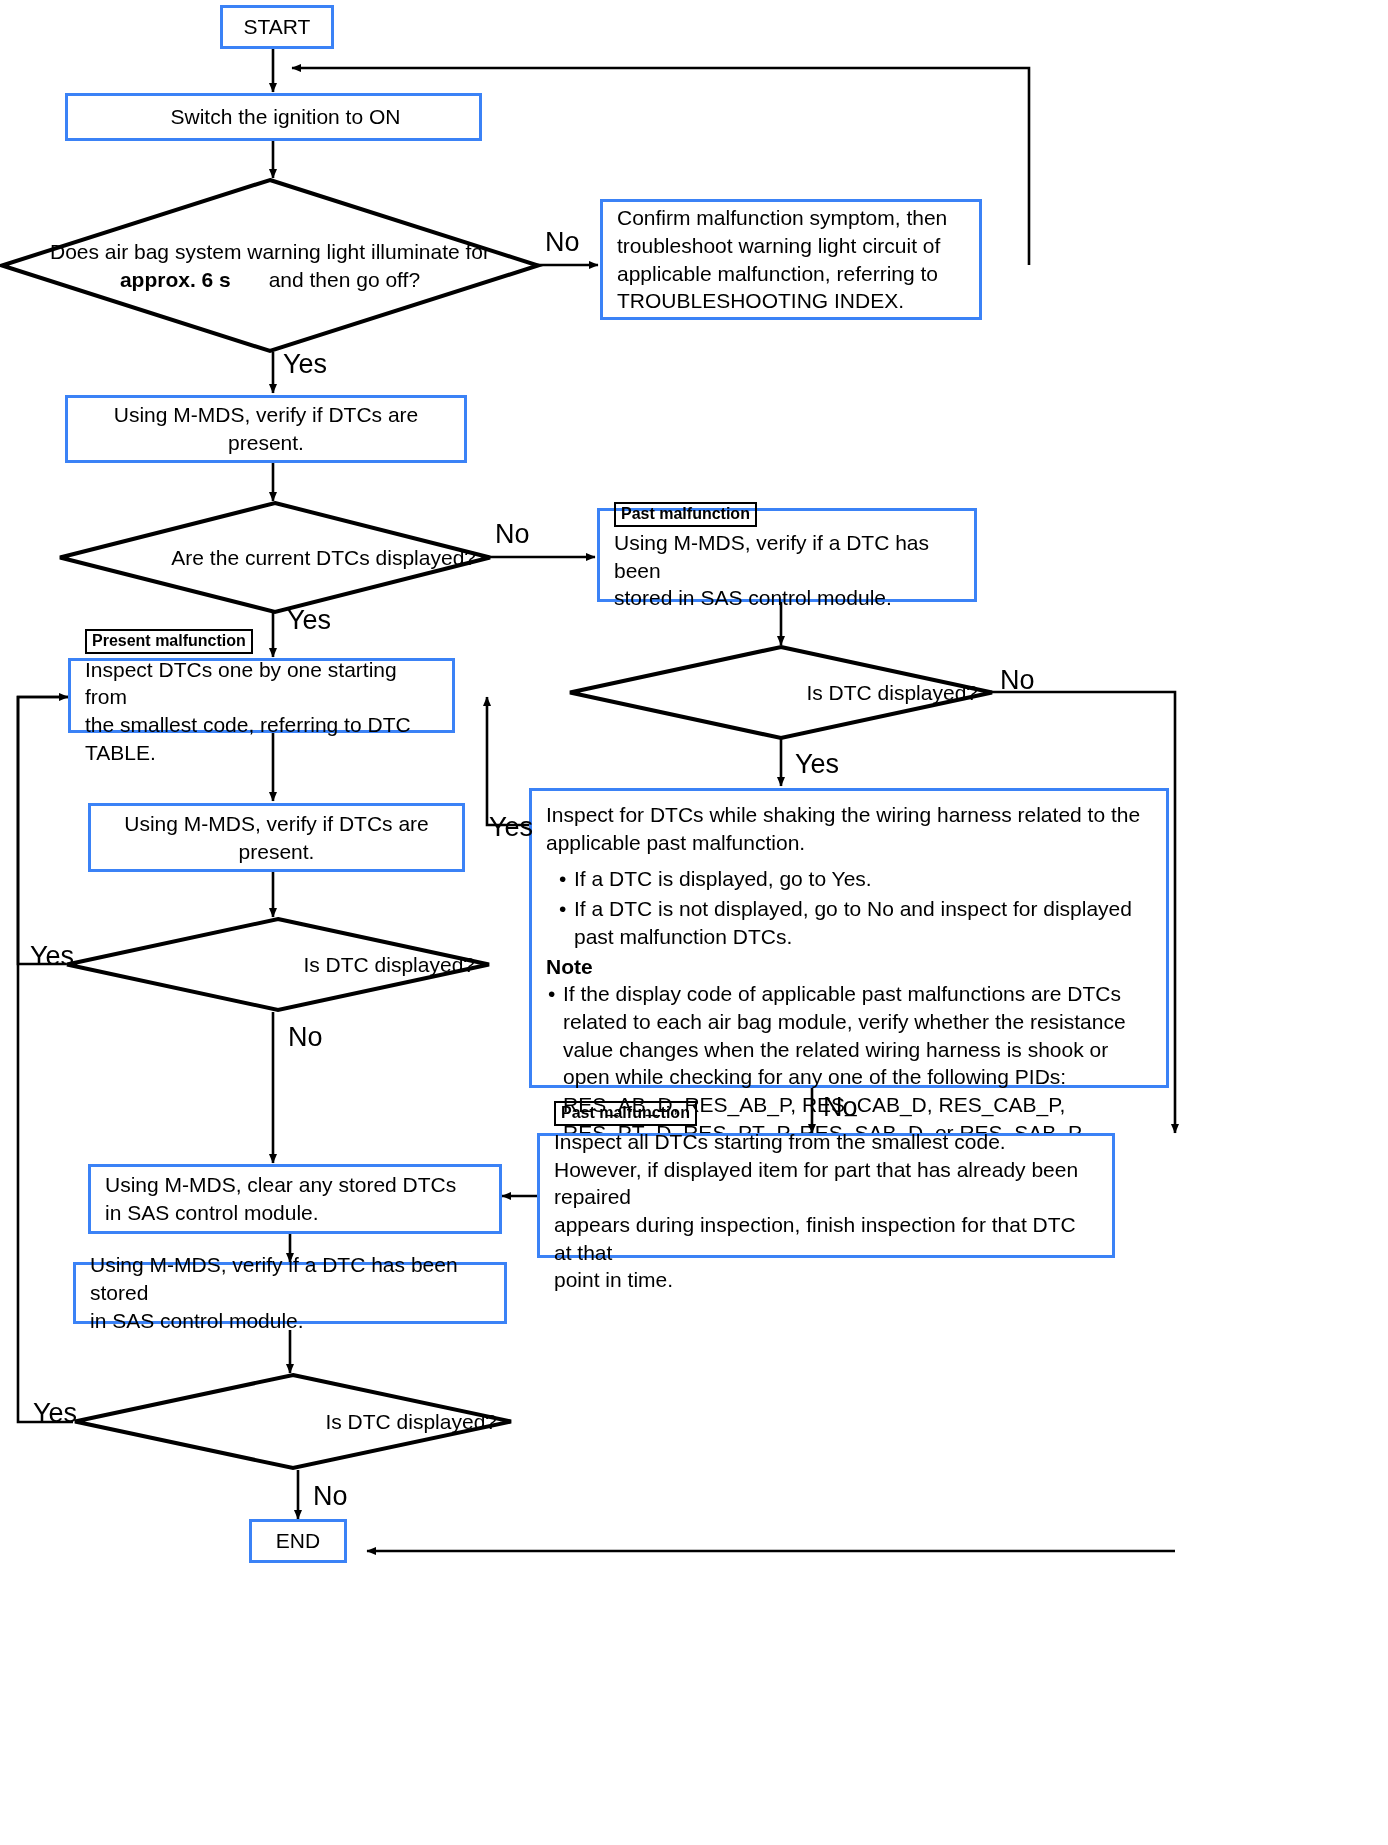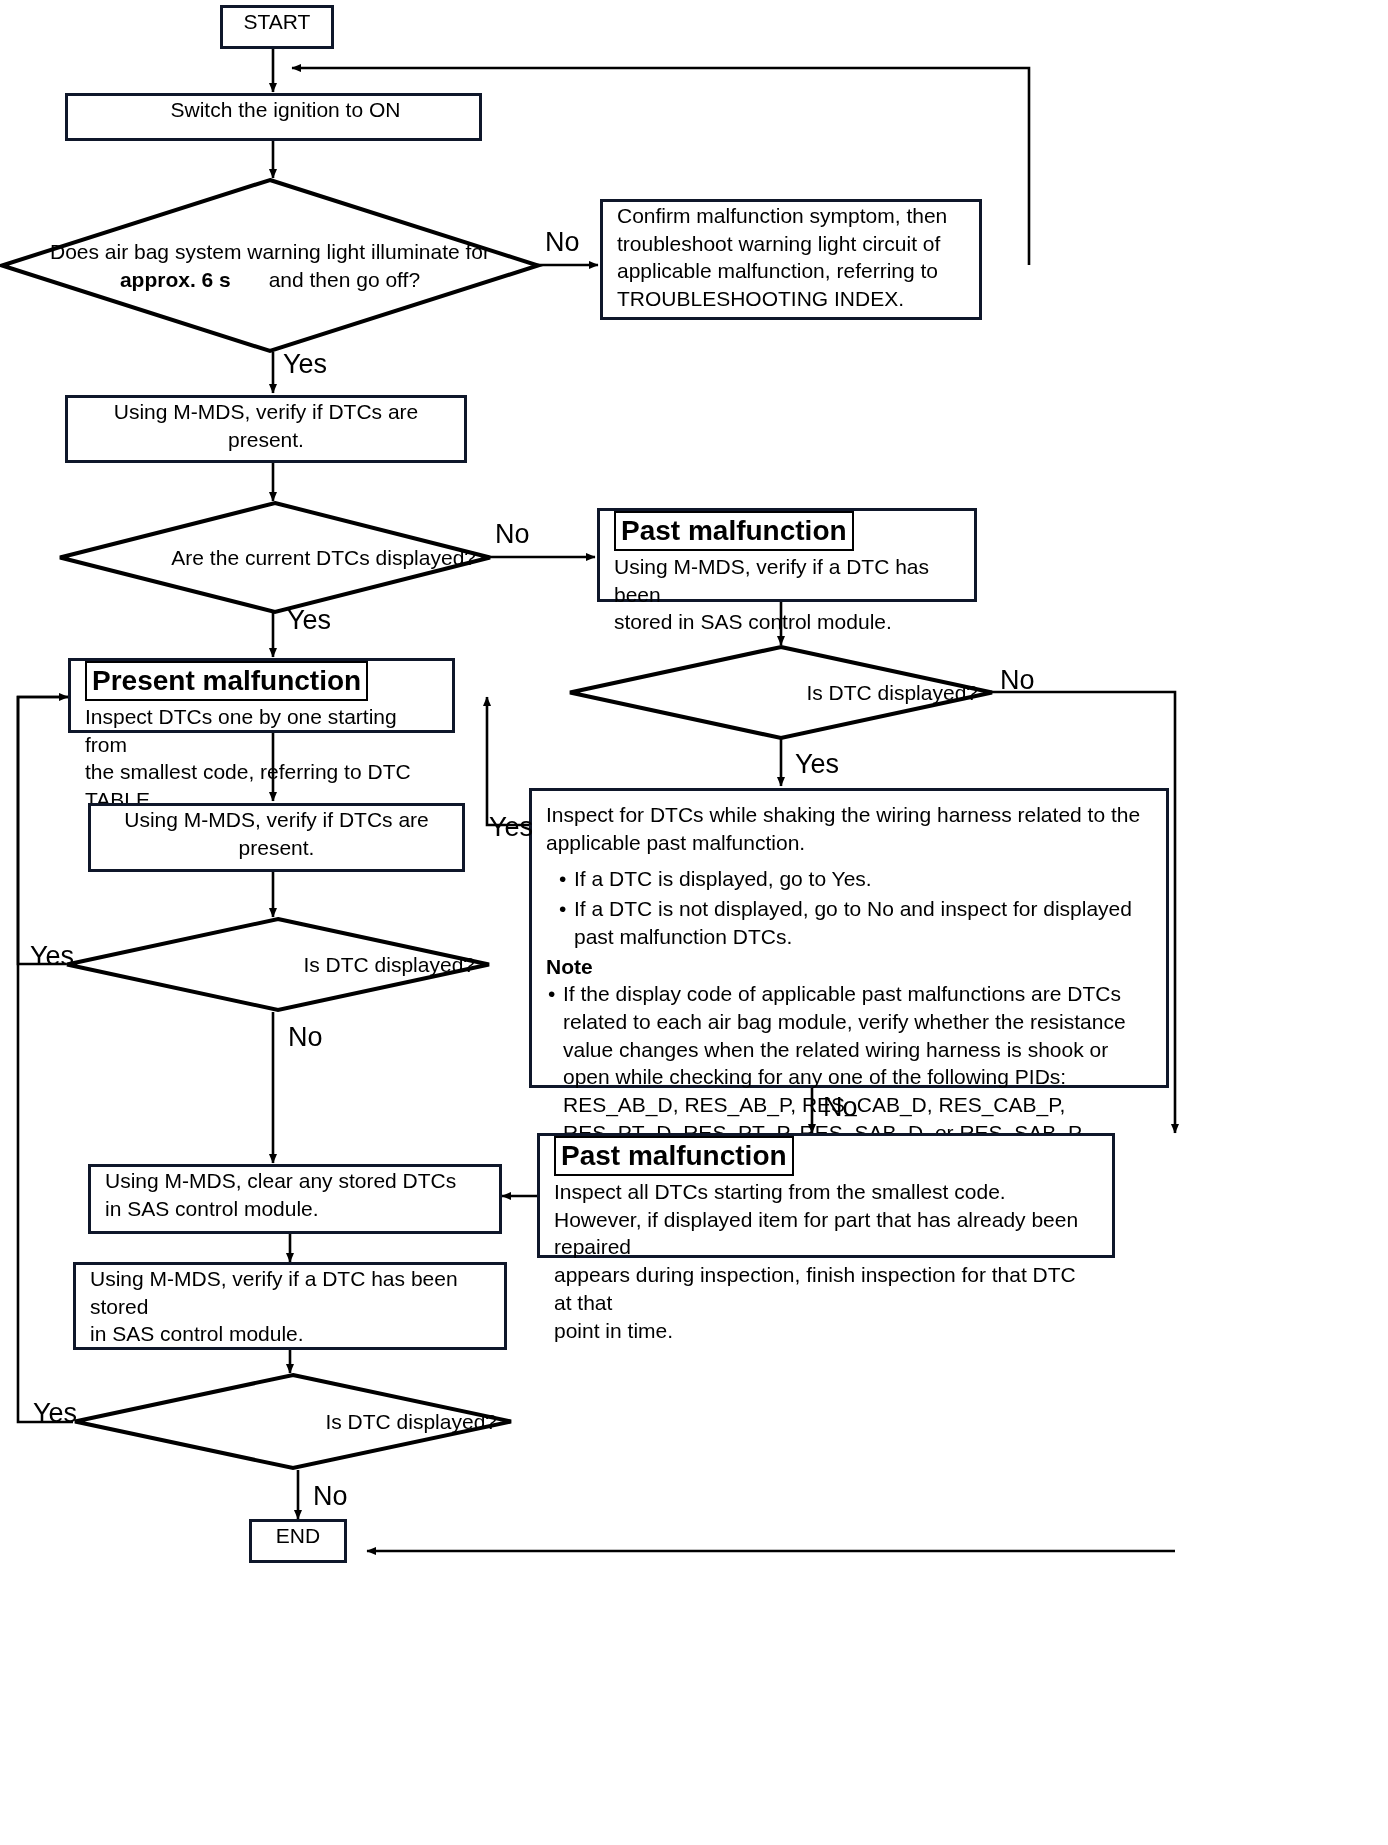--- a/index.html
+++ b/index.html
@@ -23,23 +23,23 @@
     left: 0;
     top: 0;
     width: 1388px;
     height: 1845px;
     pointer-events: none;
   }
   .node {
     position: absolute;
     box-sizing: border-box;
     background: #ffffff;
-    border: 3px solid #0f172a;
+    border: 3px solid #3b82f6;
     display: flex;
-    align-items: flex-start;
+    align-items: center;
     z-index: 2;
   }
   .node.center {
     justify-content: center;
     text-align: center;
   }
   .node .inner {
     padding: 0 14px;
     font-size: 21px;
     line-height: 1.32;
@@ -80,21 +80,21 @@
     background: transparent;
     z-index: 4;
     white-space: nowrap;
   }
 
   .tag {
     display: inline-block;
     border: 2px solid #000000;
     padding: 0px 5px 1px 5px;
     font-weight: bold;
-    font-size: 28px;
+    font-size: 16px;
     line-height: 1.25;
     margin-bottom: 2px;
   }
   .boldword { font-weight: bold; }
 
   .blk {
     font-size: 21px;
     line-height: 1.34;
   }
   .blk p { margin: 0; }
@@ -291,21 +291,21 @@
     </div>
   </div>
 
   <div class="node" style="left:88px; top:1164px; width:414px; height:70px;">
     <div class="inner blk">
       <p>Using M-MDS, clear any stored DTCs</p>
       <p>in SAS control module.</p>
     </div>
   </div>
 
-  <div class="node" style="left:73px; top:1262px; width:434px; height:88px;">
+  <div class="node" style="left:73px; top:1262px; width:434px; height:62px;">
     <div class="inner blk">
       <p>Using M-MDS, verify if a DTC has been stored</p>
       <p>in SAS control module.</p>
     </div>
   </div>
 
   <div class="diamond" style="left:73px; top:1373px; width:440px; height:97px;">
     <svg width="440" height="97" viewBox="0 0 440 97">
       <polygon points="220,2 438,48.5 220,95 2,48.5" fill="#ffffff" stroke="#000" stroke-width="4"></polygon>
     </svg>

